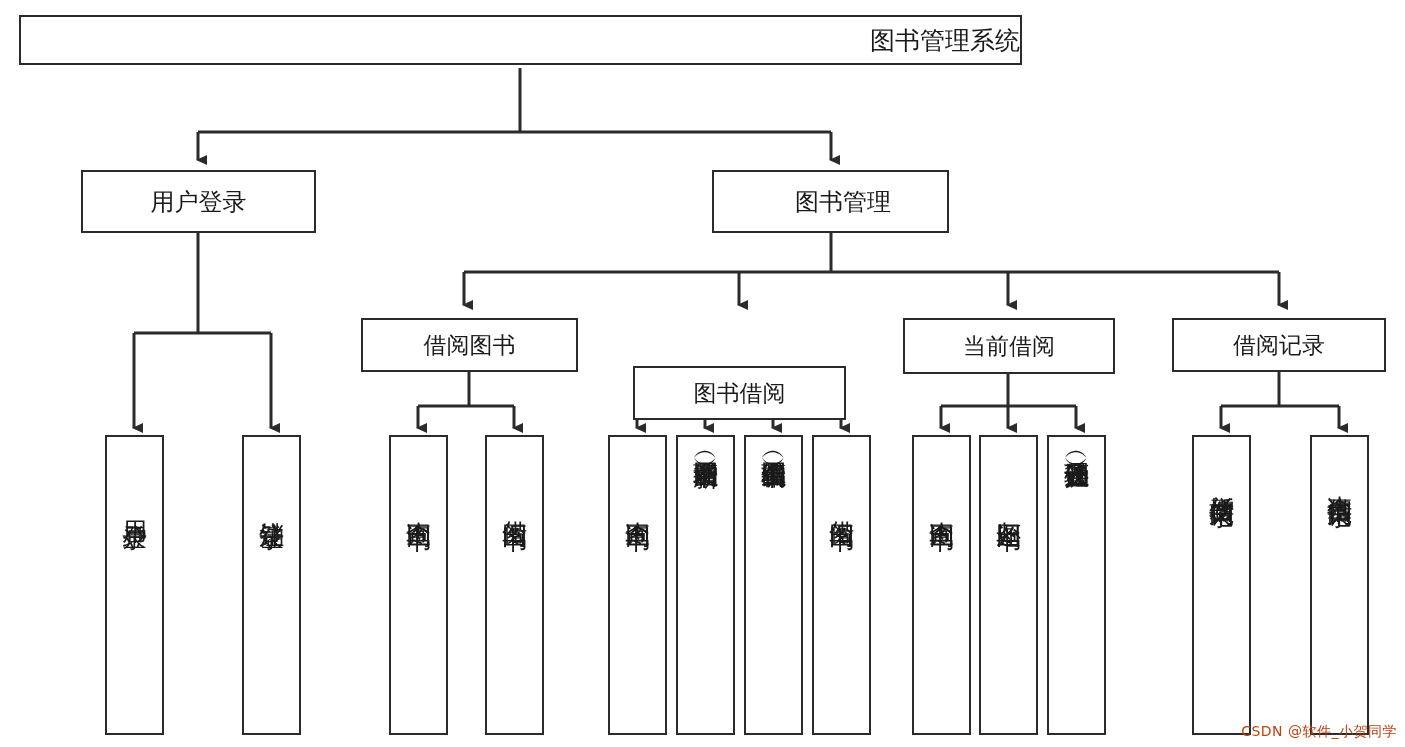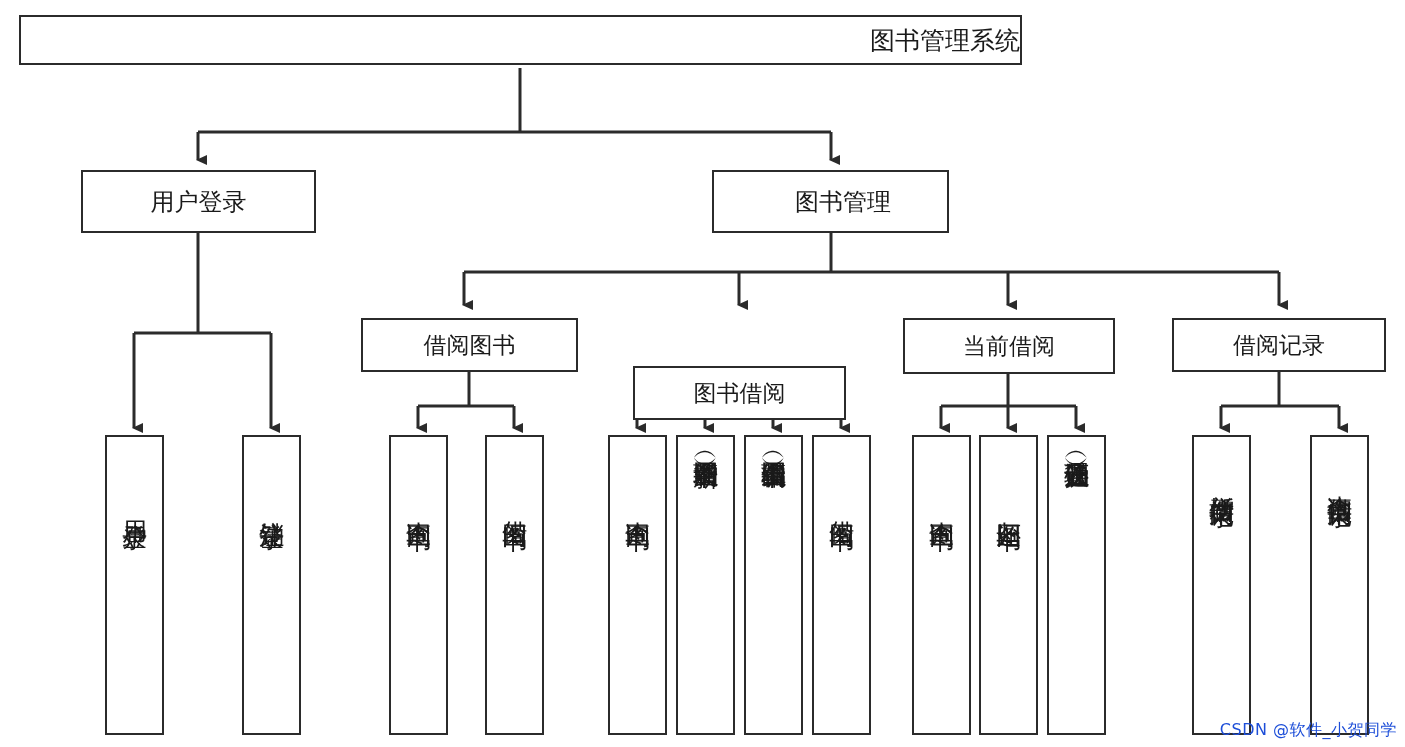--- a/index.html
+++ b/index.html
@@ -67,22 +67,22 @@
   }
   .leaf.tall .vtext {
     margin-top: 2px;
     letter-spacing: 0px;
     line-height: 1.1;
   }
   .watermark {
     position: absolute;
     right: 8px;
     bottom: 6px;
-    font-size: 16px;
-    color: #1d4ed8;
+    font-size: 14px;
+    color: #c2410c;
     letter-spacing: 0.5px;
     white-space: nowrap;
   }
 </style>
 </head>
 <body>
 
 <div id="diagram">
 
   <svg id="connectors" viewBox="0 0 1405 747">

